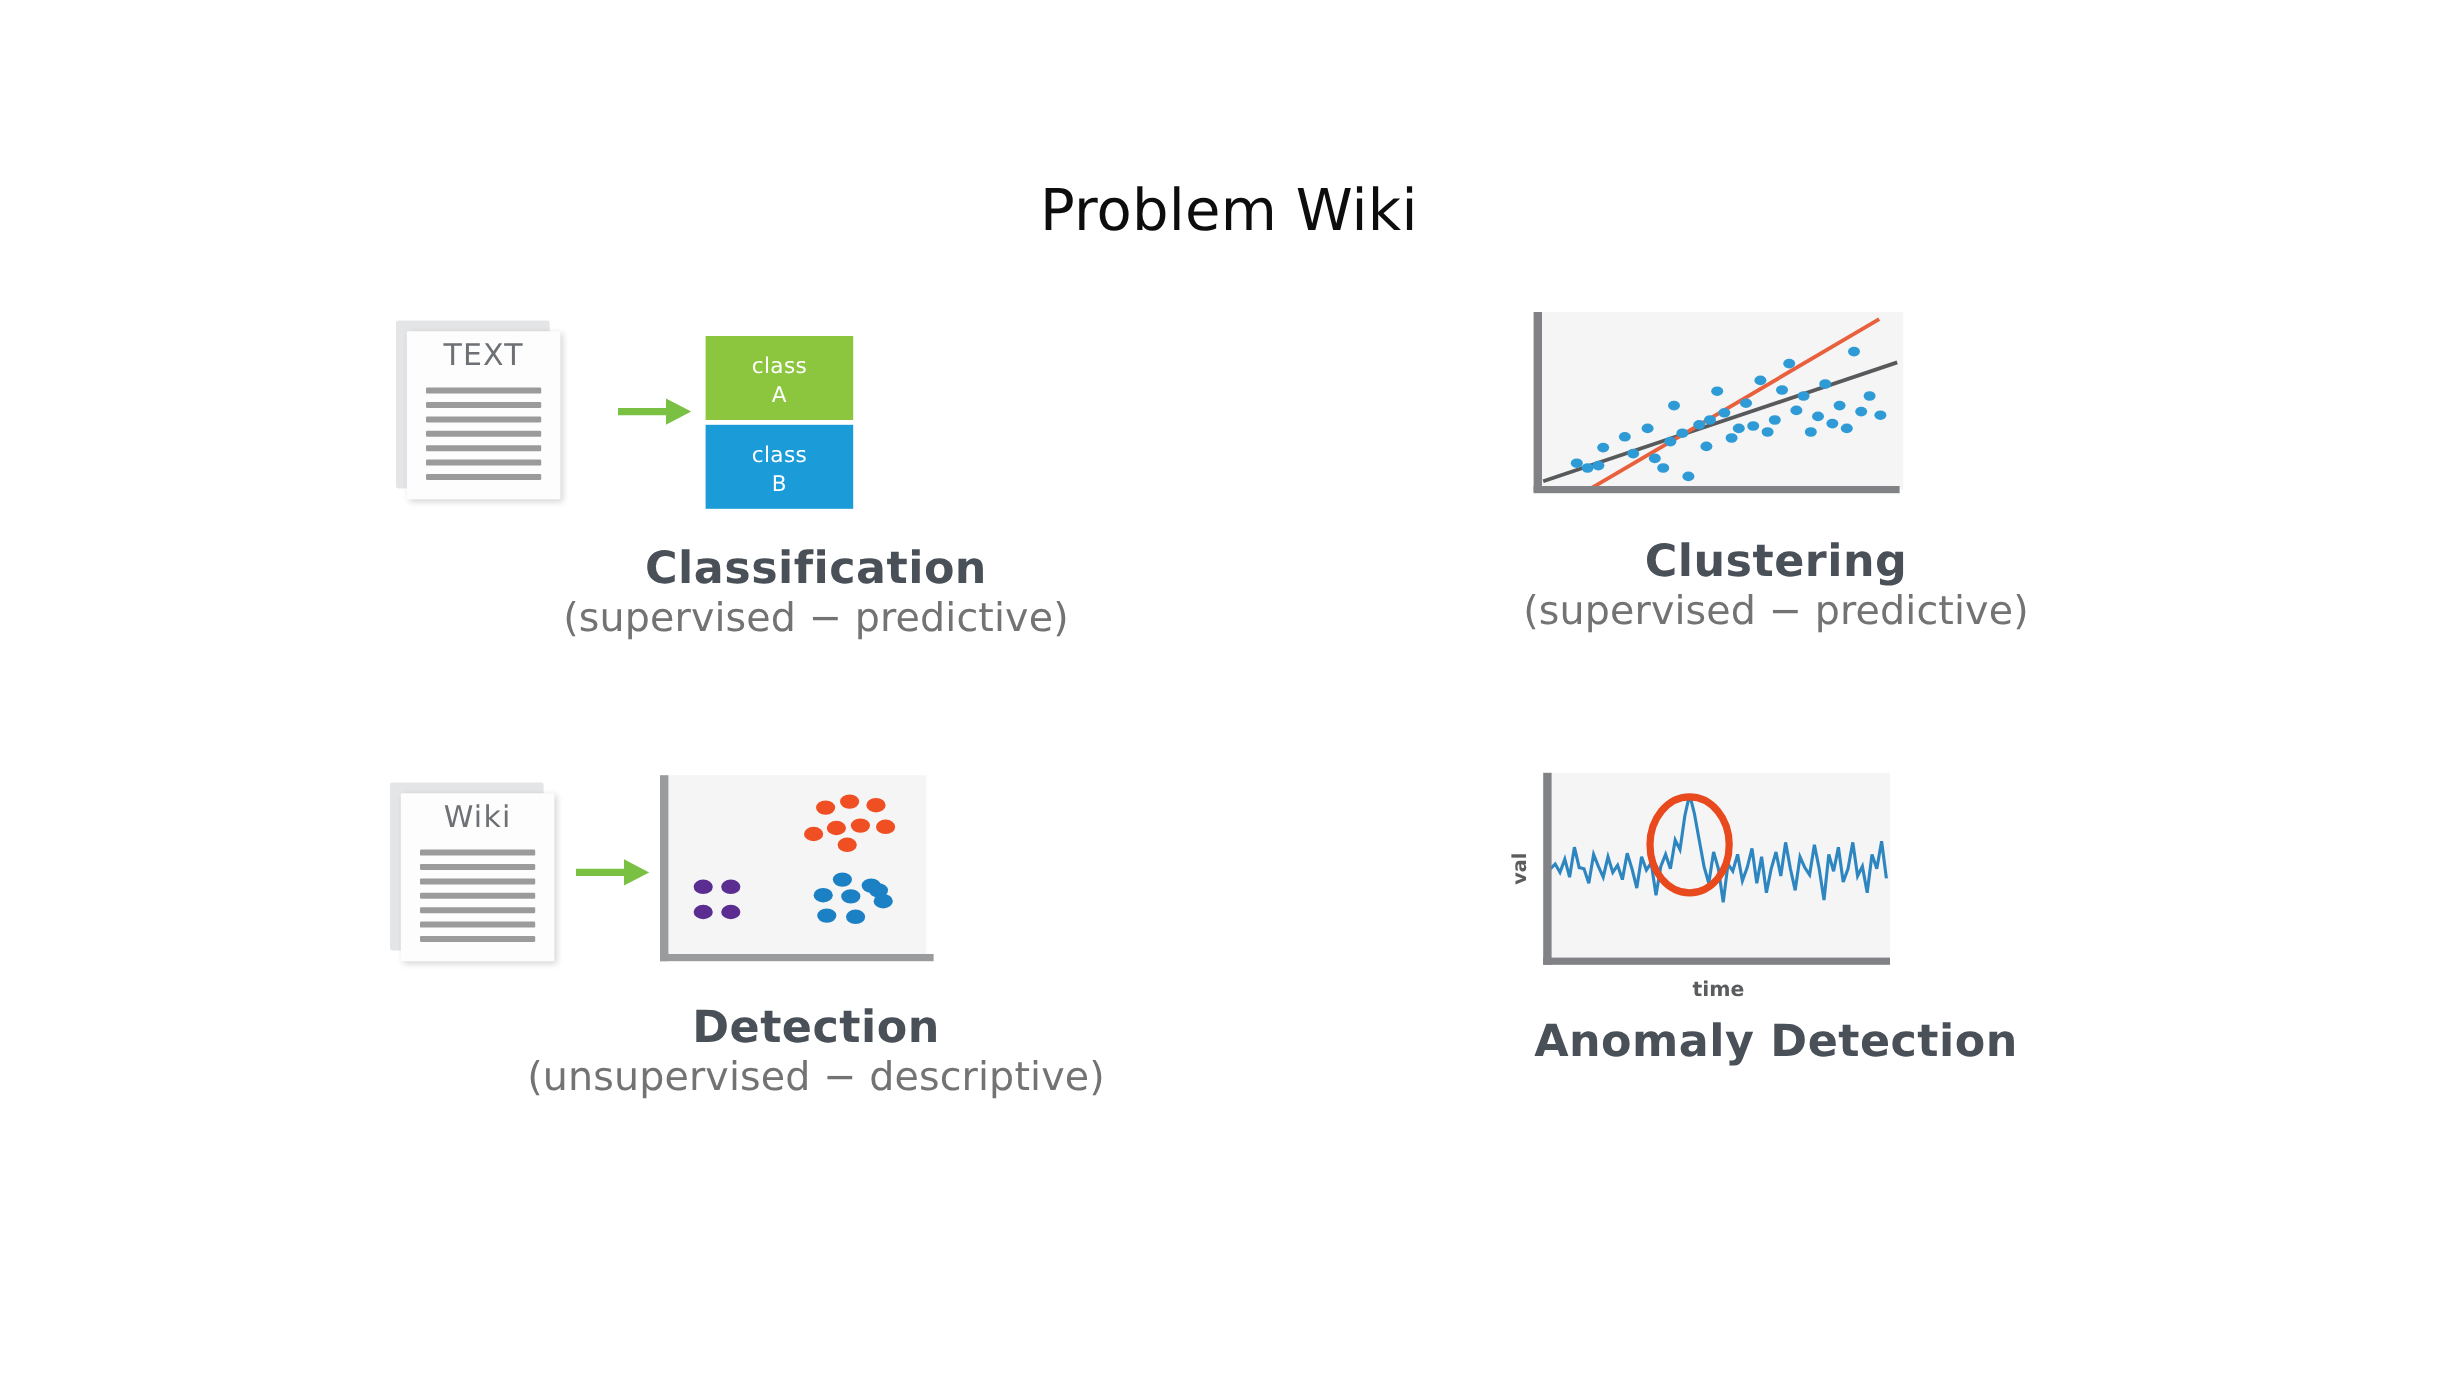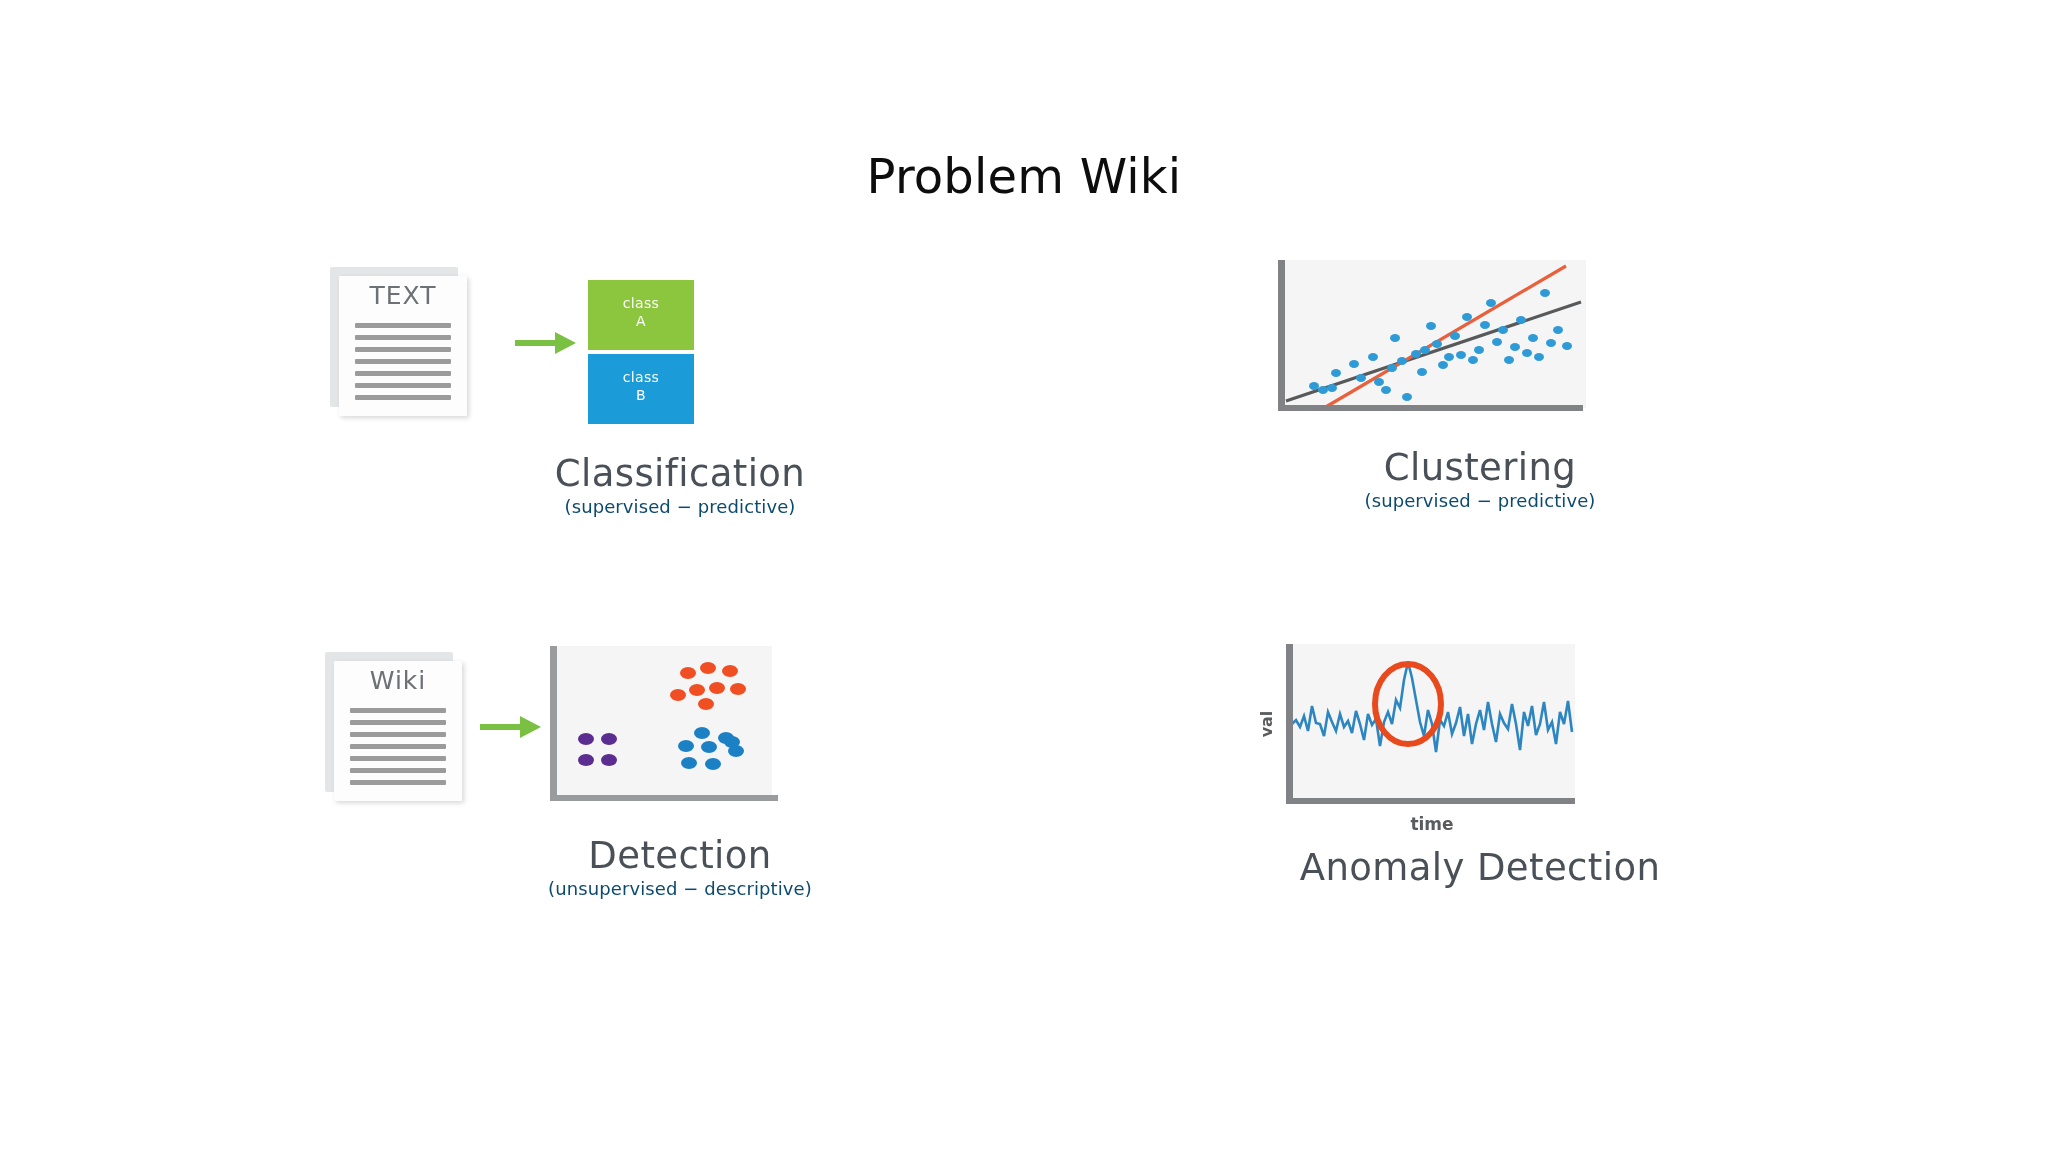--- a/index.html
+++ b/index.html
@@ -54,30 +54,30 @@
   }
   .caption-block {
     position: absolute;
     left: 0;
     width: 100%;
     text-align: center;
   }
   .caption-title {
     font-family: "DejaVu Sans", sans-serif;
     font-size: 37px;
-    font-weight: 400;
+    font-weight: 700;
     color: #4a5058;
     letter-spacing: 0.4px;
     line-height: 1.08;
   }
   .caption-sub {
     font-family: "DejaVu Sans", sans-serif;
-    font-size: 18px;
+    font-size: 33px;
     font-weight: 400;
-    color: #0c4a6e;
+    color: #737373;
     letter-spacing: 0.1px;
     margin-top: 3px;
     line-height: 1.1;
   }
 
   
   .doc-icon { position: absolute; }
   .doc-back {
     position: absolute;
     left: 0; top: 0;
@@ -117,25 +117,25 @@
 
   
   .arrow {
     position: absolute;
     width: 62px;
     height: 26px;
   }
   
   .class-box {
     position: absolute;
-    width: 106px;
+    width: 123px;
     height: 70px;
     color: #ffffff;
     font-family: "DejaVu Sans", sans-serif;
-    font-size: 14px;
+    font-size: 18px;
     line-height: 1.32;
     text-align: center;
     padding-top: 14px;
     box-sizing: border-box;
     letter-spacing: 0.3px;
   }
 
   svg { display: block; overflow: visible; }
 </style>
 </head>

